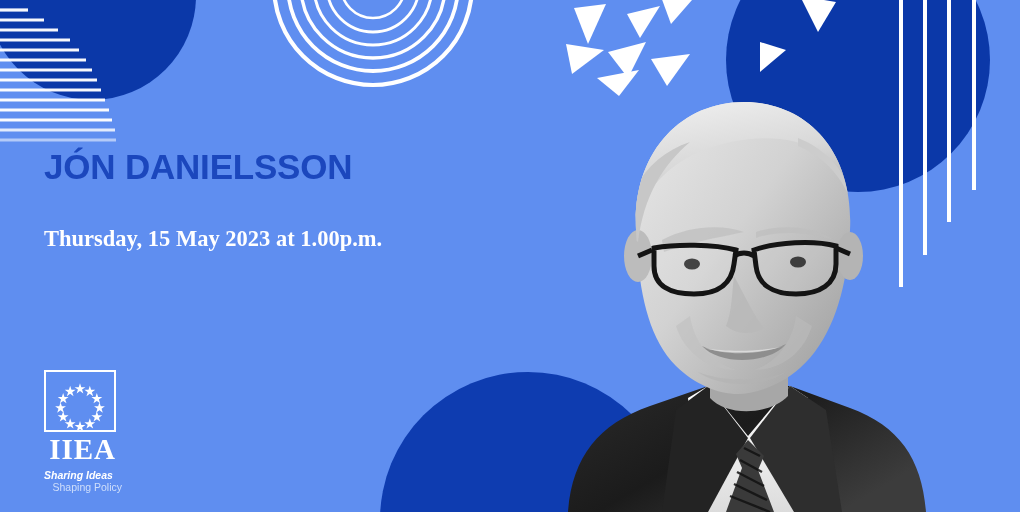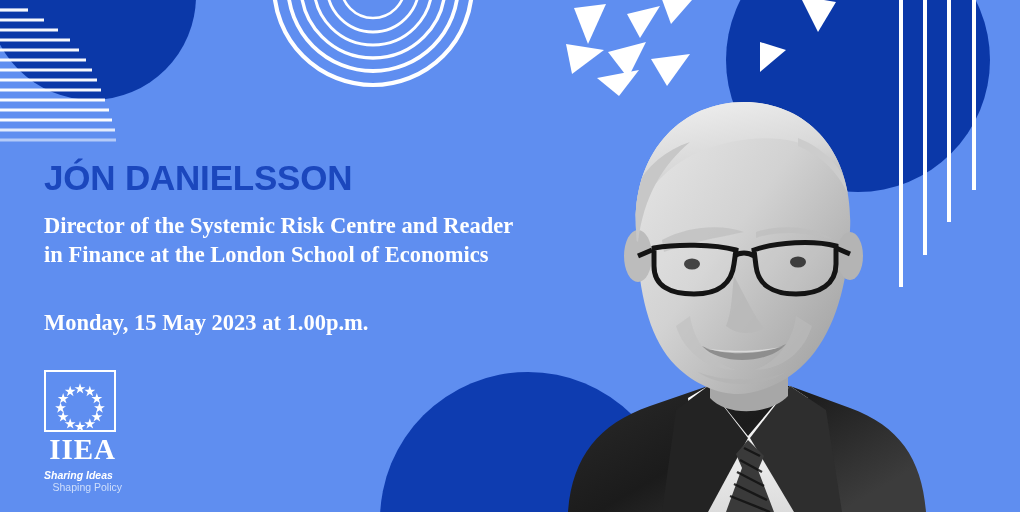--- a/index.html
+++ b/index.html
@@ -10,21 +10,21 @@
   }
   #poster{
     position:relative;width:1020px;height:512px;overflow:hidden;
     background:#5f8ef0;
   }
 
   
   .deco{position:absolute;top:0;left:0;width:1020px;height:512px;pointer-events:none;}
 
   
-  .textblock{position:absolute;left:44px;top:160px;width:540px;z-index:6;}
+  .textblock{position:absolute;left:44px;top:149px;width:540px;z-index:6;}
   .speaker-name{
     font-family:"Liberation Sans", sans-serif;
     font-weight:bold;
     font-size:35px;
     letter-spacing:-0.2px;
     color:#1b47bd;
     line-height:1.05;
     margin:0 0 14px 0;
     white-space:nowrap;
   }
@@ -230,25 +230,21 @@
         <path d="M278,168 L292,174" stroke-width="5"></path>
       </g>
 
       <ellipse cx="134" cy="184" rx="8" ry="5.5" fill="#444444"></ellipse>
       <ellipse cx="240" cy="182" rx="8" ry="5.5" fill="#3d3d3d"></ellipse>
     </g>
   </svg>
 
   <div class="textblock">
     <h1 class="speaker-name">JÓN DANIELSSON</h1>
-    <p class="speaker-role">
-      <span>Director of the Systemic Risk Centre and Reader</span><br>
-      <span>in Finance at the London School of Economics</span>
-    </p>
-    <p class="event-date">Monday, 15 May 2023 at 1.00p.m.</p>
+    <p class="event-date">Thursday, 15 May 2023 at 1.00p.m.</p>
   </div>
 
   <div class="logo">
     <div class="logo-flag">
       <svg class="logo-stars" viewBox="0 0 72 62">
         <g fill="#ffffff">
           <polygon points="36,12 37.4,16.2 41.8,16.2 38.2,18.8 39.6,23 36,20.4 32.4,23 33.8,18.8 30.2,16.2 34.6,16.2"></polygon>
           <polygon points="25.5,14.8 26.9,19 31.3,19 27.7,21.6 29.1,25.8 25.5,23.2 21.9,25.8 23.3,21.6 19.7,19 24.1,19"></polygon>
           <polygon points="46.5,14.8 47.9,19 52.3,19 48.7,21.6 50.1,25.8 46.5,23.2 42.9,25.8 44.3,21.6 40.7,19 45.1,19"></polygon>
           <polygon points="18,22.5 19.4,26.7 23.8,26.7 20.2,29.3 21.6,33.5 18,30.9 14.4,33.5 15.8,29.3 12.2,26.7 16.6,26.7"></polygon>

